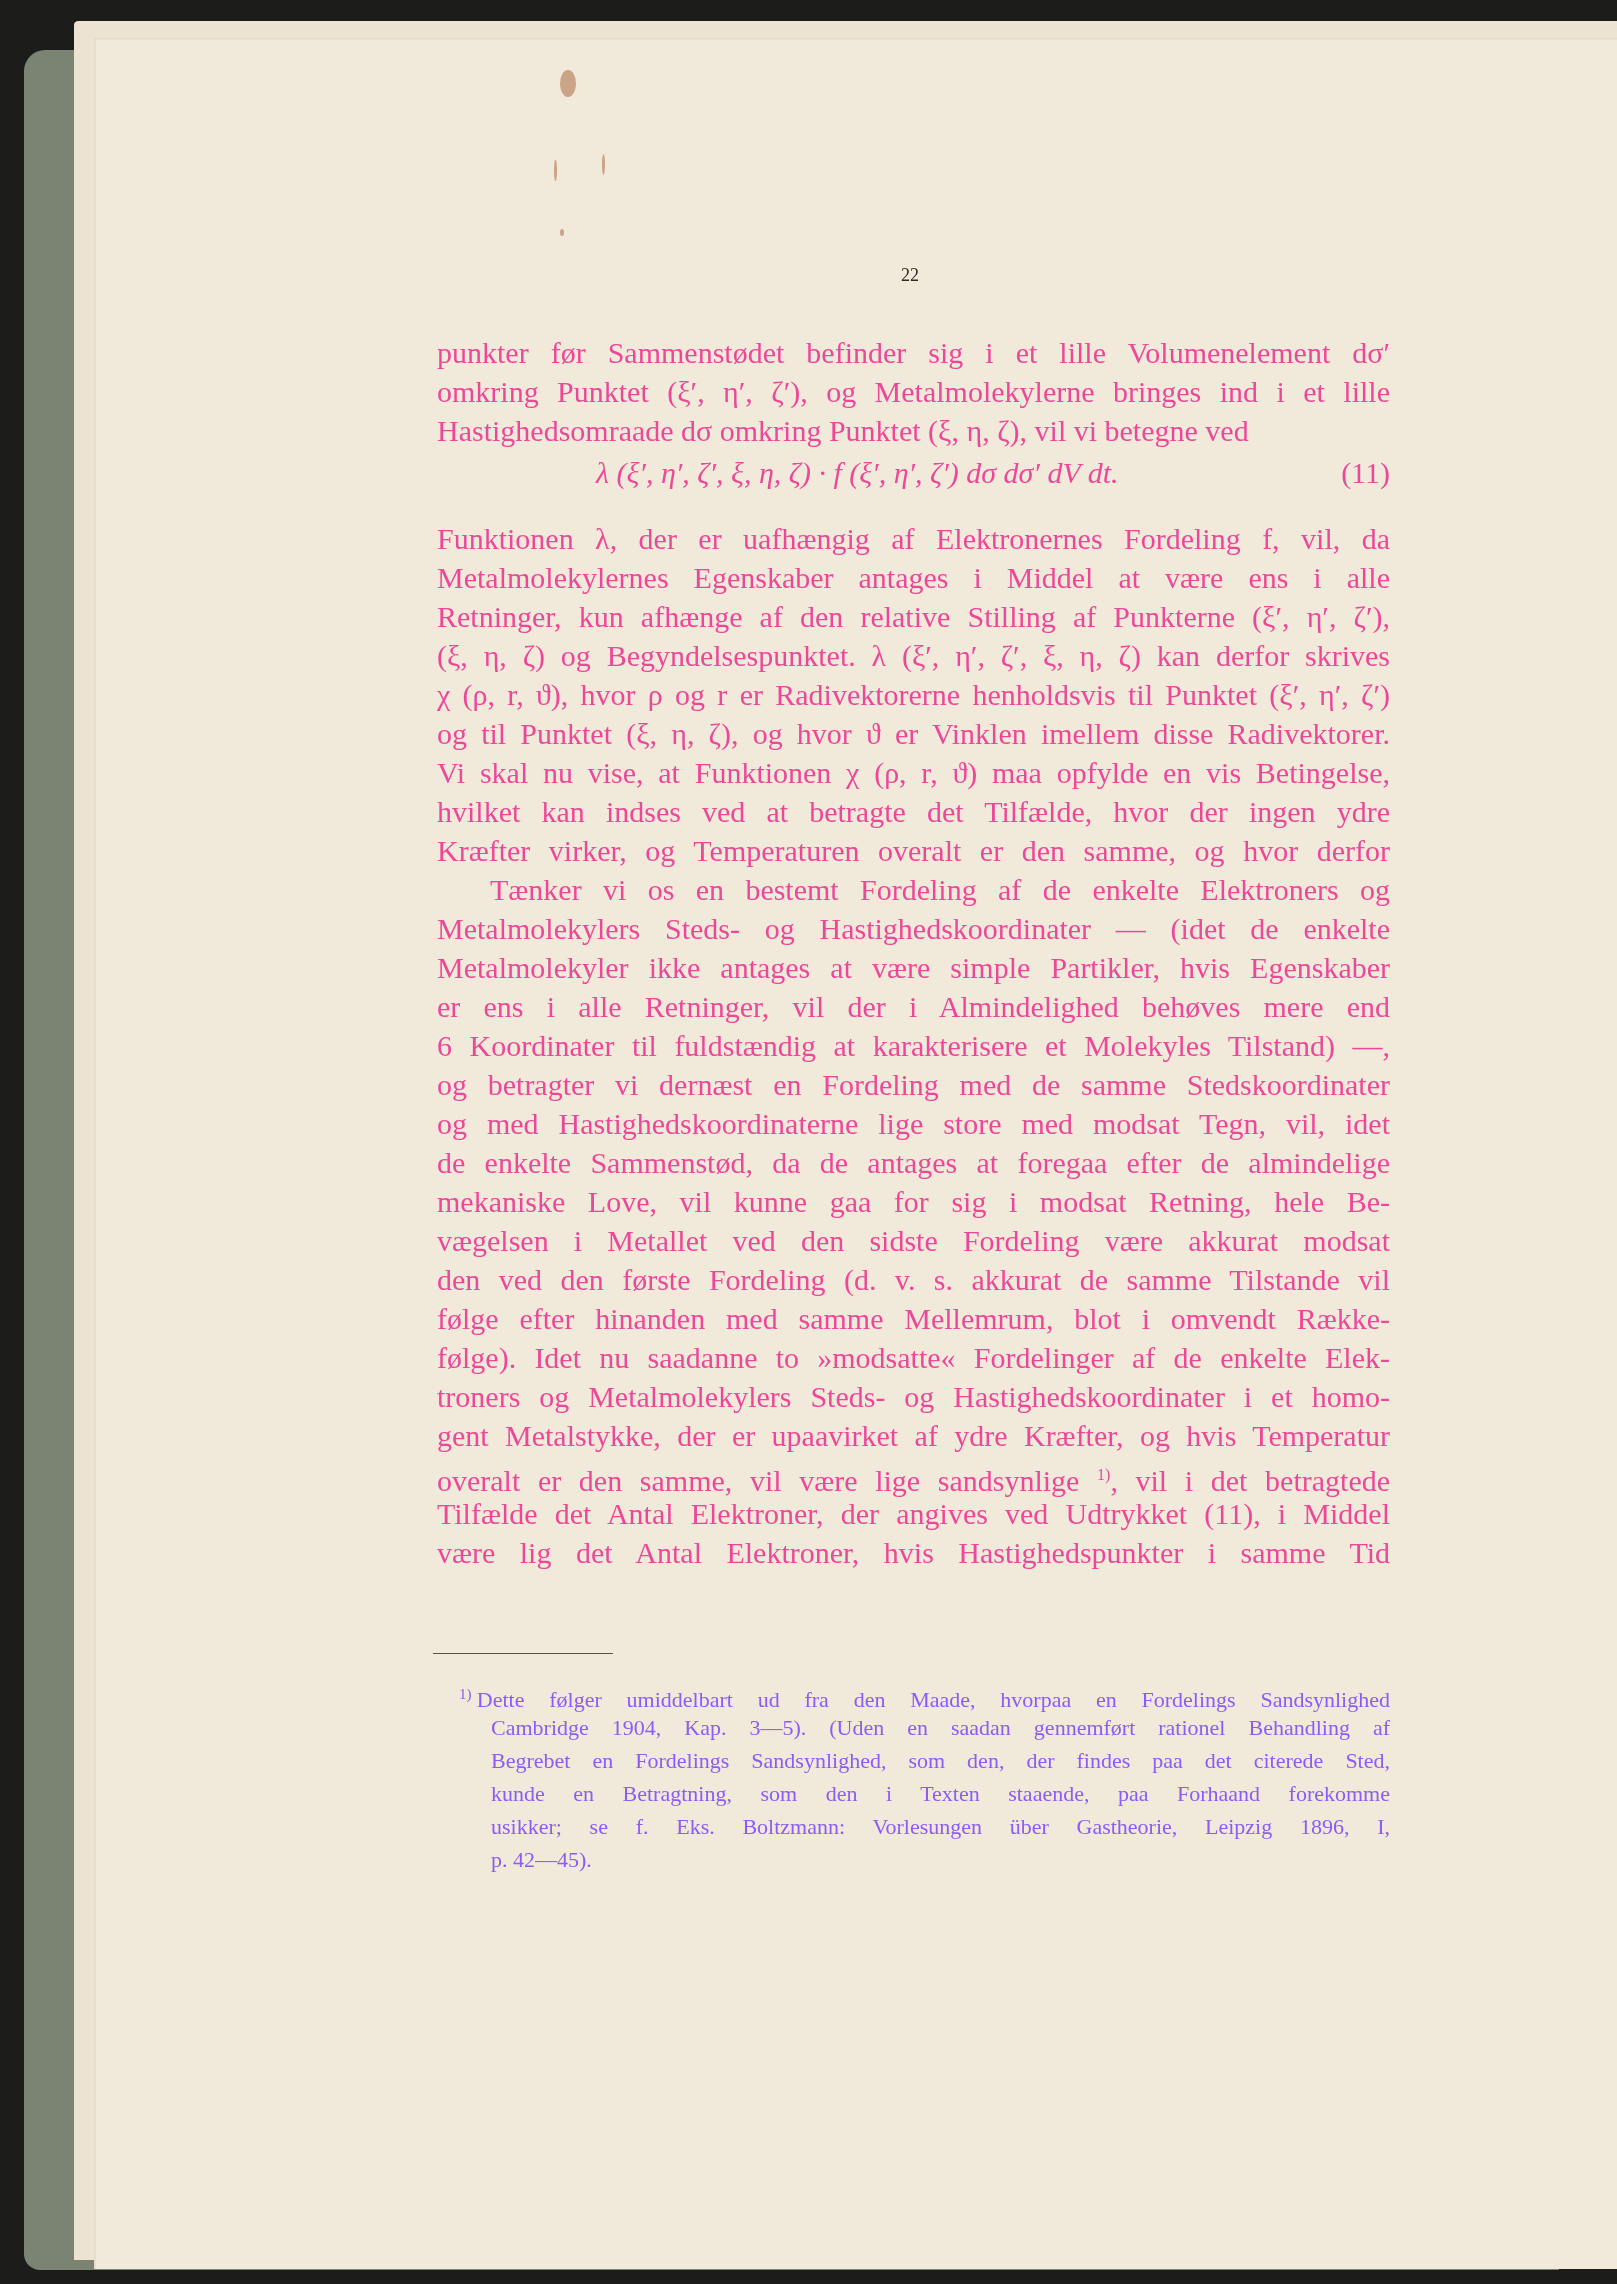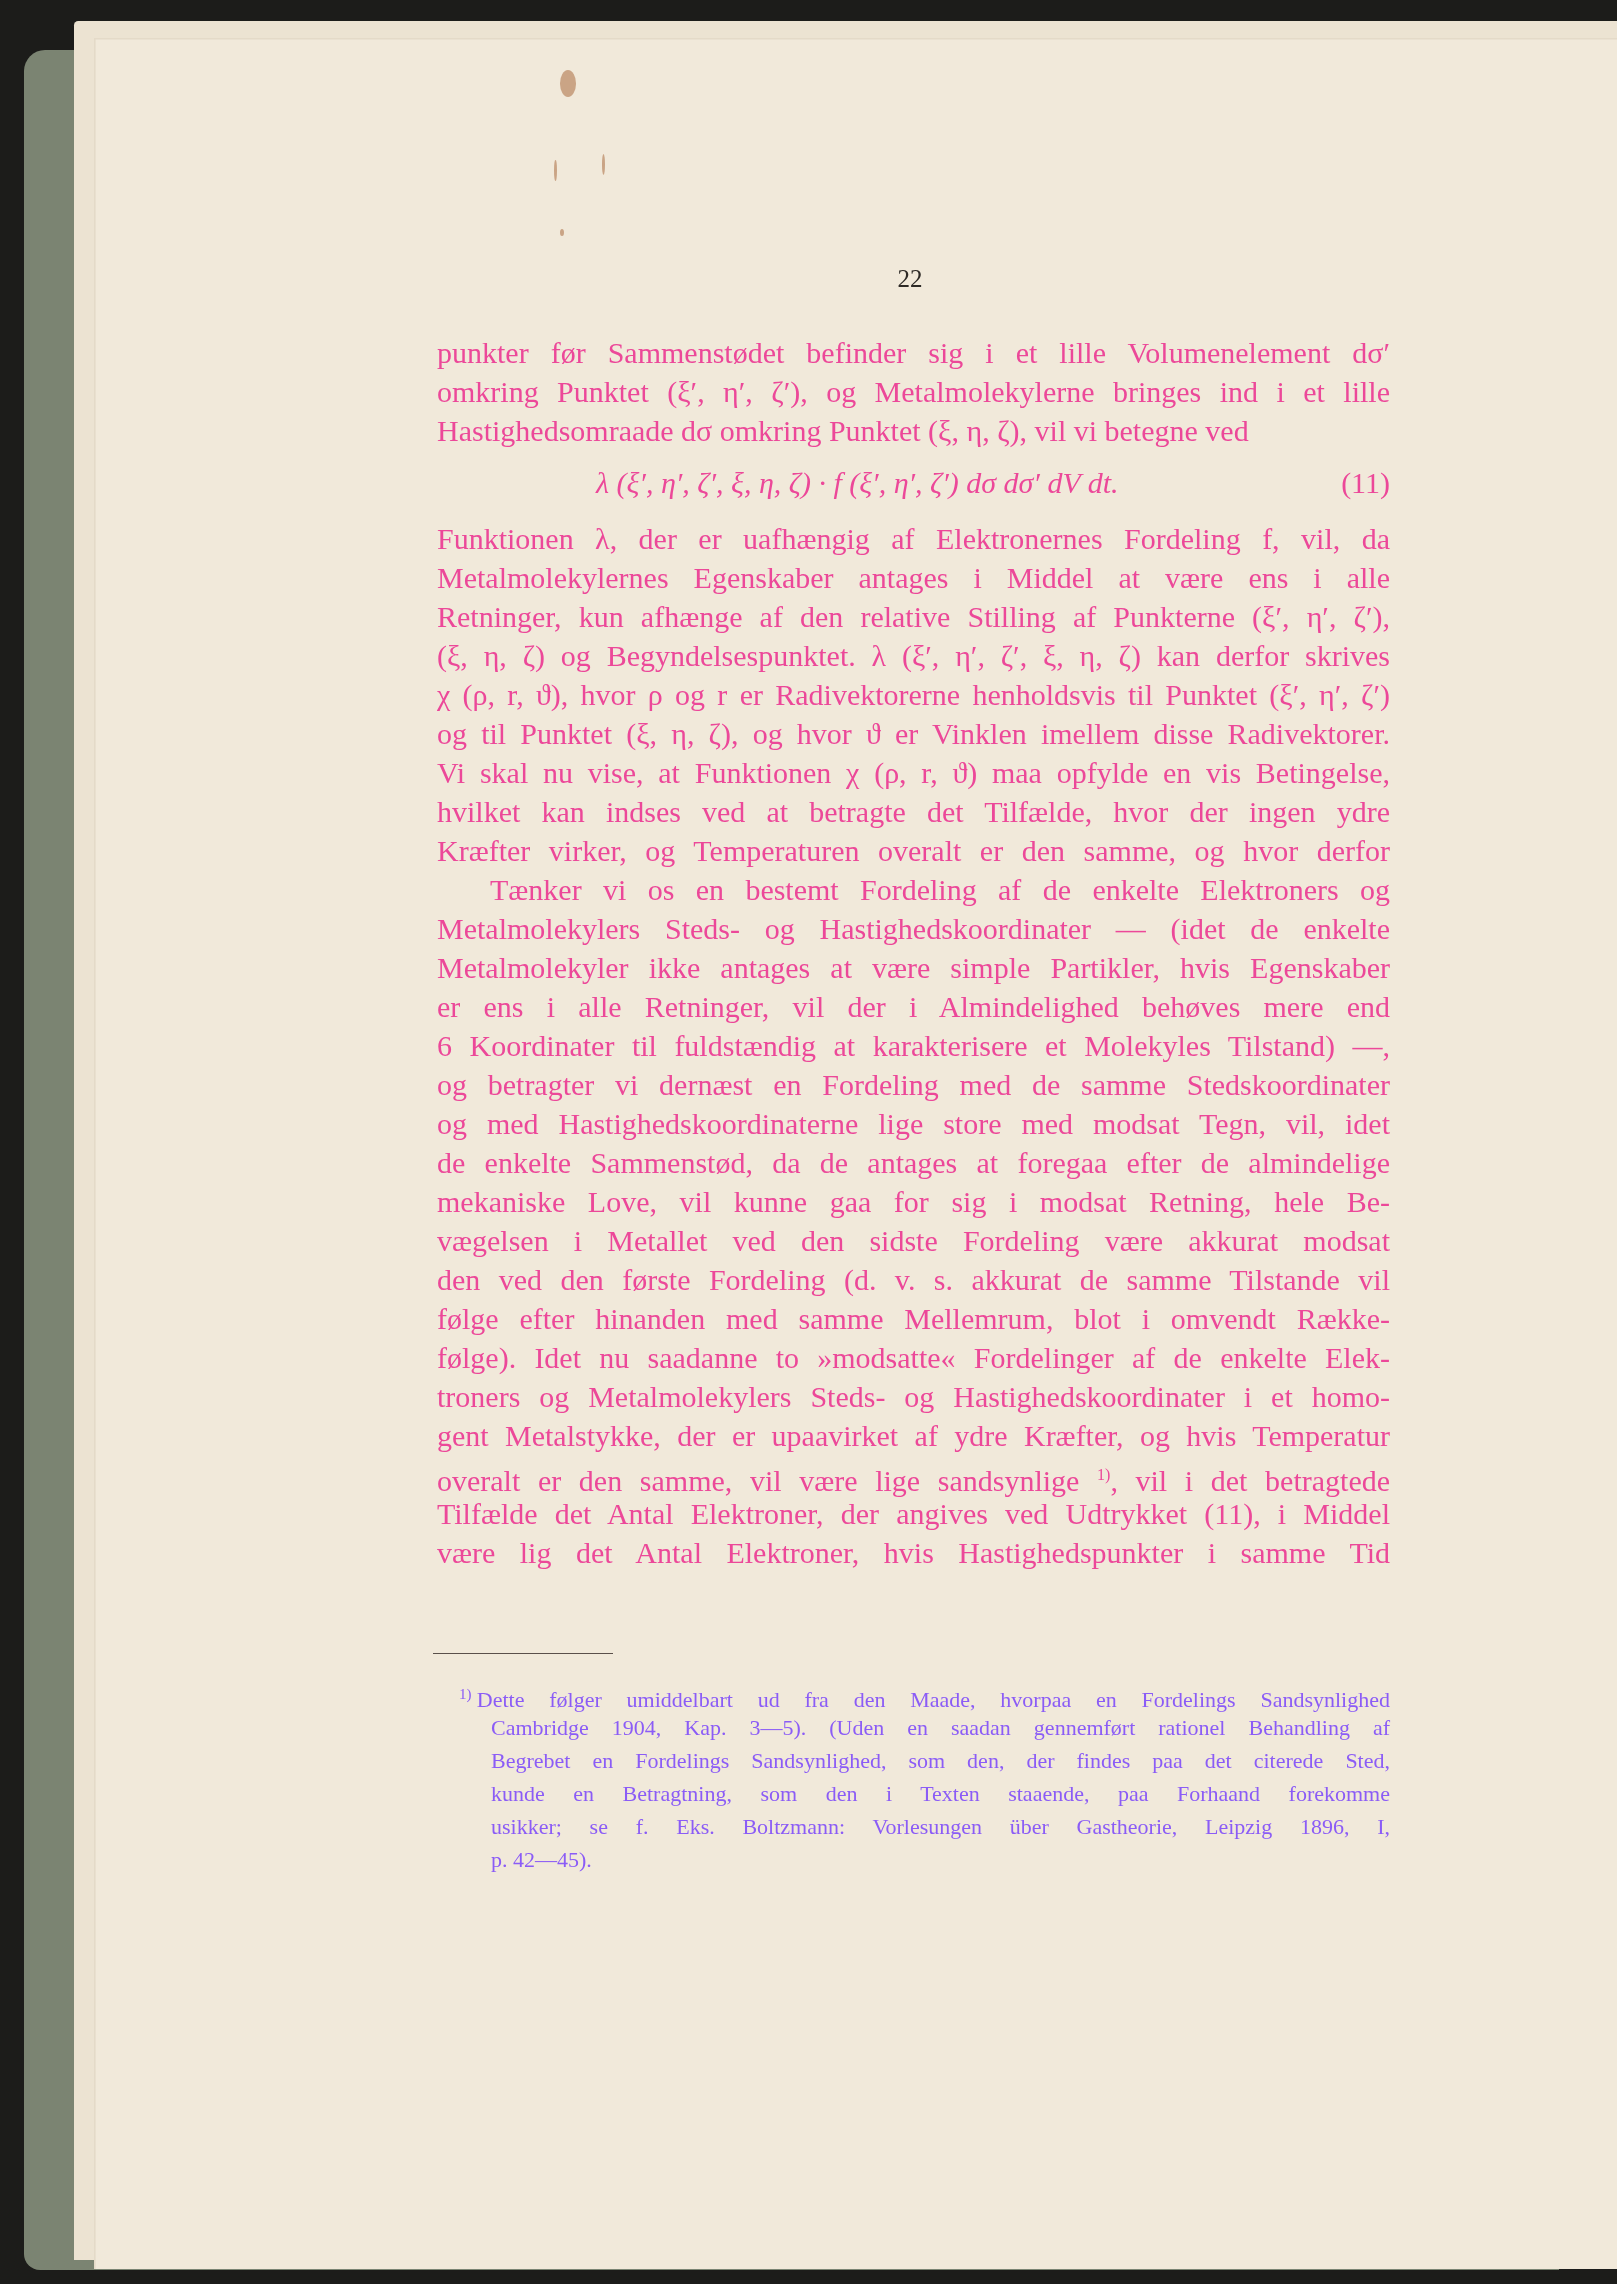--- a/index.html
+++ b/index.html
@@ -18,32 +18,32 @@
   }
   .page {
     position:absolute; left:94px; top:38px; width:1524px; height:2231px;
     background:#f1e9da;
     box-shadow: inset 1.6px 1.6px 0 #e4dac8;
   }
   .stain { position:absolute; background:#a96b3f; opacity:.55; border-radius:50%; }
 
   .page-number {
     position:absolute; left:857px; top:265px; width:106px; text-align:center;
-    font-family:"Liberation Serif", serif; font-size:25px; color:#2e2a26;
+    font-family:"Liberation Serif", serif; font-size:18px; color:#2e2a26;
   }
   .body-text {
     position:absolute; left:437px; top:333px; width:953px;
     font-family:"Liberation Serif", serif; font-size:30px; line-height:39px;
     color:#ec4899;
   }
   .line { display:block; white-space:nowrap; text-align:justify; text-align-last:justify; height:39px; }
   .line.last { text-align-last:left; }
   .line.indent { padding-left:53px; }
   .formula-row {
-    display:flex; justify-content:space-between; align-items:center;
+    display:flex; justify-content:space-between; align-items:flex-start;
     height:58px; margin:3.2px 0 7.4px 0;
   }
   .formula { padding-left:159px; font-style:italic; white-space:nowrap; }
   .eq-number { font-style:normal; }
   .footnote-rule {
     position:absolute; left:433px; top:1653px; width:180px; height:1.1px; background:#5a504a;
   }
   .footnote {
     position:absolute; left:459px; top:1678px; width:931px;
     font-family:"Liberation Serif", serif; font-size:22px; line-height:33px;

